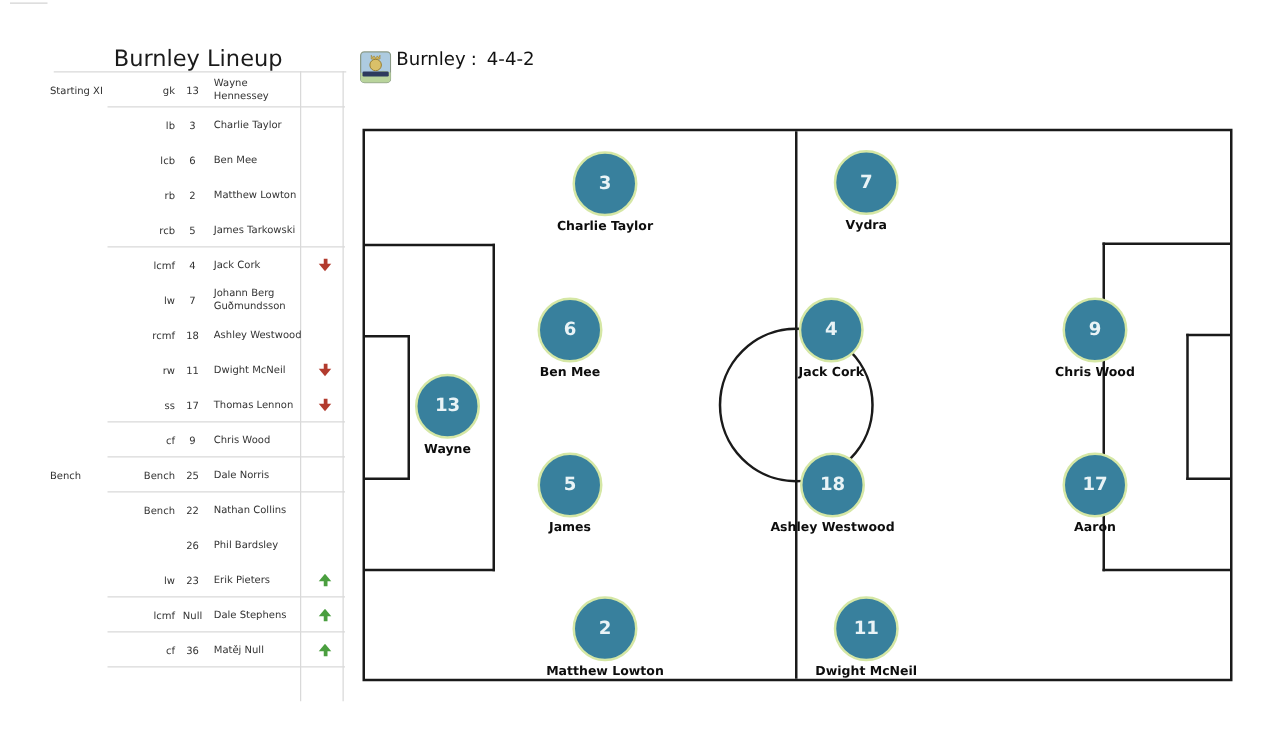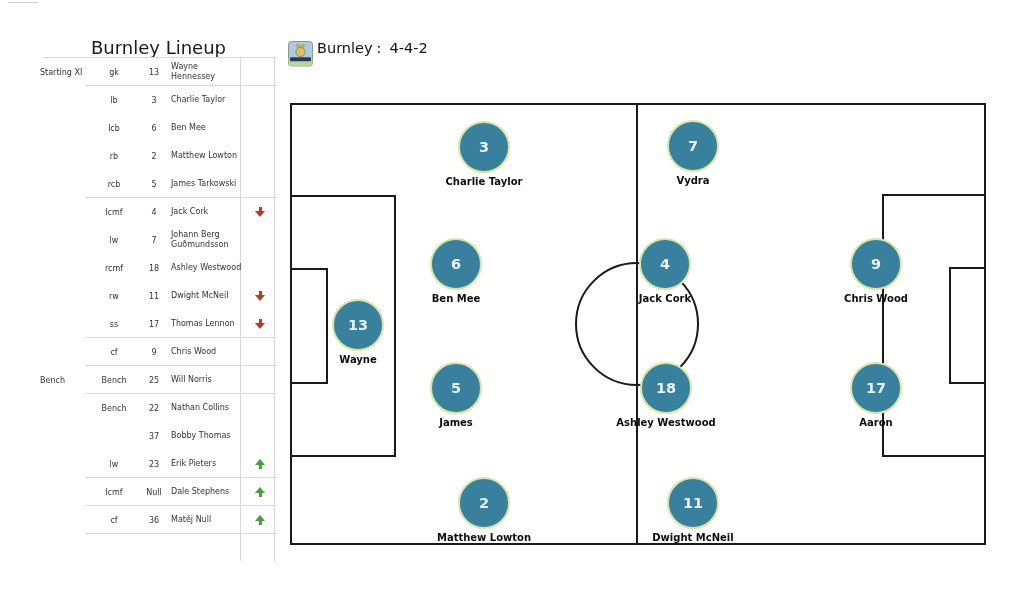--- a/index.html
+++ b/index.html
@@ -19,21 +19,21 @@
   .ltable{position:absolute;left:40px;top:58px;width:237px}
   .topline{position:absolute;top:-1px;left:3px;right:0;height:1px;background:var(--table-line)}
   .vline{position:absolute;top:-1px;width:1px;height:504px;background:var(--table-line)}
   .vline.v1{left:200px}
   .vline.v2{left:234px}
   .trow{display:flex;height:28px;align-items:center;position:relative;font-size:8px;color:#333}
   .trow .sepline{display:none;position:absolute;left:46px;right:1px;bottom:0;height:1px;background:var(--table-line)}
   .trow.sep .sepline{display:block}
   .cell{flex:none}
   .c-group{width:48px;text-align:left}
-  .c-pos{width:52px;text-align:center}
+  .c-pos{width:52px;text-align:right}
   .c-num{width:28px;text-align:center}
   .c-name{width:72px;padding-left:3px;white-space:pre-line;line-height:10px}
   .c-arrow{width:34px;display:flex;justify-content:center;align-items:center}
 
   .arrow{position:relative;width:11px;height:12px;display:inline-block}
   .arrow.down{color:var(--arrow-down-red)}
   .arrow.up{color:var(--arrow-up-green)}
   .arrow::before{content:"";position:absolute;left:4px;width:3px;height:6px;background:currentColor}
   .arrow.down::before{top:1px}
   .arrow.up::before{bottom:1px}
@@ -198,49 +198,49 @@
     <div class="cell c-arrow">
       
     </div>
     <div class="sepline"></div>
   </div>
 
   <div class="trow sep">
     <div class="cell c-group">Bench</div>
     <div class="cell c-pos">Bench</div>
     <div class="cell c-num">25</div>
-    <div class="cell c-name">Will Norris</div>
+    <div class="cell c-name">Dale Norris</div>
     <div class="cell c-arrow">
       
     </div>
     <div class="sepline"></div>
   </div>
 
   <div class="trow">
     <div class="cell c-group"></div>
     <div class="cell c-pos">Bench</div>
     <div class="cell c-num">22</div>
     <div class="cell c-name">Nathan Collins</div>
     <div class="cell c-arrow">
       
     </div>
 
   </div>
 
-
   <div class="trow">
     <div class="cell c-group"></div>
     <div class="cell c-pos"></div>
-    <div class="cell c-num">37</div>
-    <div class="cell c-name">Bobby Thomas</div>
-    <div class="cell c-arrow">
-      
-    </div>
-
-  </div>
+    <div class="cell c-num">26</div>
+    <div class="cell c-name">Phil Bardsley</div>
+    <div class="cell c-arrow">
+      
+    </div>
+
+  </div>
+
 
   <div class="trow sep">
     <div class="cell c-group"></div>
     <div class="cell c-pos">lw</div>
     <div class="cell c-num">23</div>
     <div class="cell c-name">Erik Pieters</div>
     <div class="cell c-arrow">
       <span class="arrow up"></span>
     </div>
     <div class="sepline"></div>

